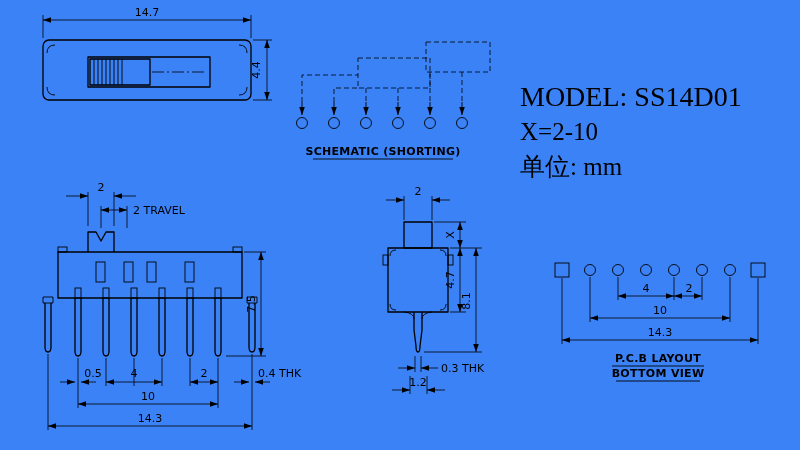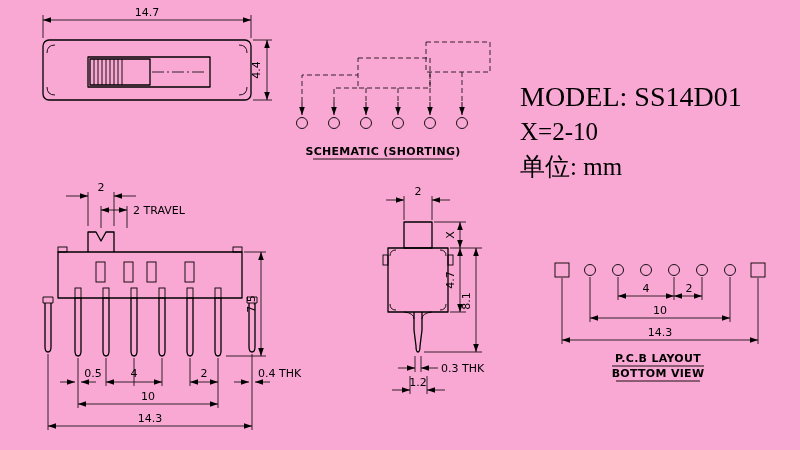--- a/index.html
+++ b/index.html
@@ -1,16 +1,16 @@
 <!DOCTYPE html>
 <html><head>
 <meta charset="utf-8">
 <style>
   html,body{margin:0;padding:0;background:#ffffff;}
-  .stage{position:relative;width:800px;height:450px;background:#f9a8d4;overflow:hidden;}
+  .stage{position:relative;width:800px;height:450px;background:#3b82f6;overflow:hidden;}
   svg{display:block;}
   svg text{font-family:"DejaVu Sans","Liberation Sans",sans-serif;font-size:11px;fill:#000;}
   svg text.cap{font-weight:bold;font-size:11px;letter-spacing:.3px;}
   svg text.big{font-family:"Liberation Serif","DejaVu Serif",serif;font-size:28px;}
   svg text.mid{font-family:"Liberation Serif","DejaVu Serif",serif;font-size:25px;}
   .obj{stroke:#000;stroke-width:1.3;fill:none;stroke-linejoin:round;}
   .thin{stroke:#000;stroke-width:0.9;fill:none;}
   .hair{stroke:#000;stroke-width:0.8;fill:none;}
   .dash{stroke-dasharray:5 3;}
   .cdash{stroke-dasharray:12 3 2 3;}

